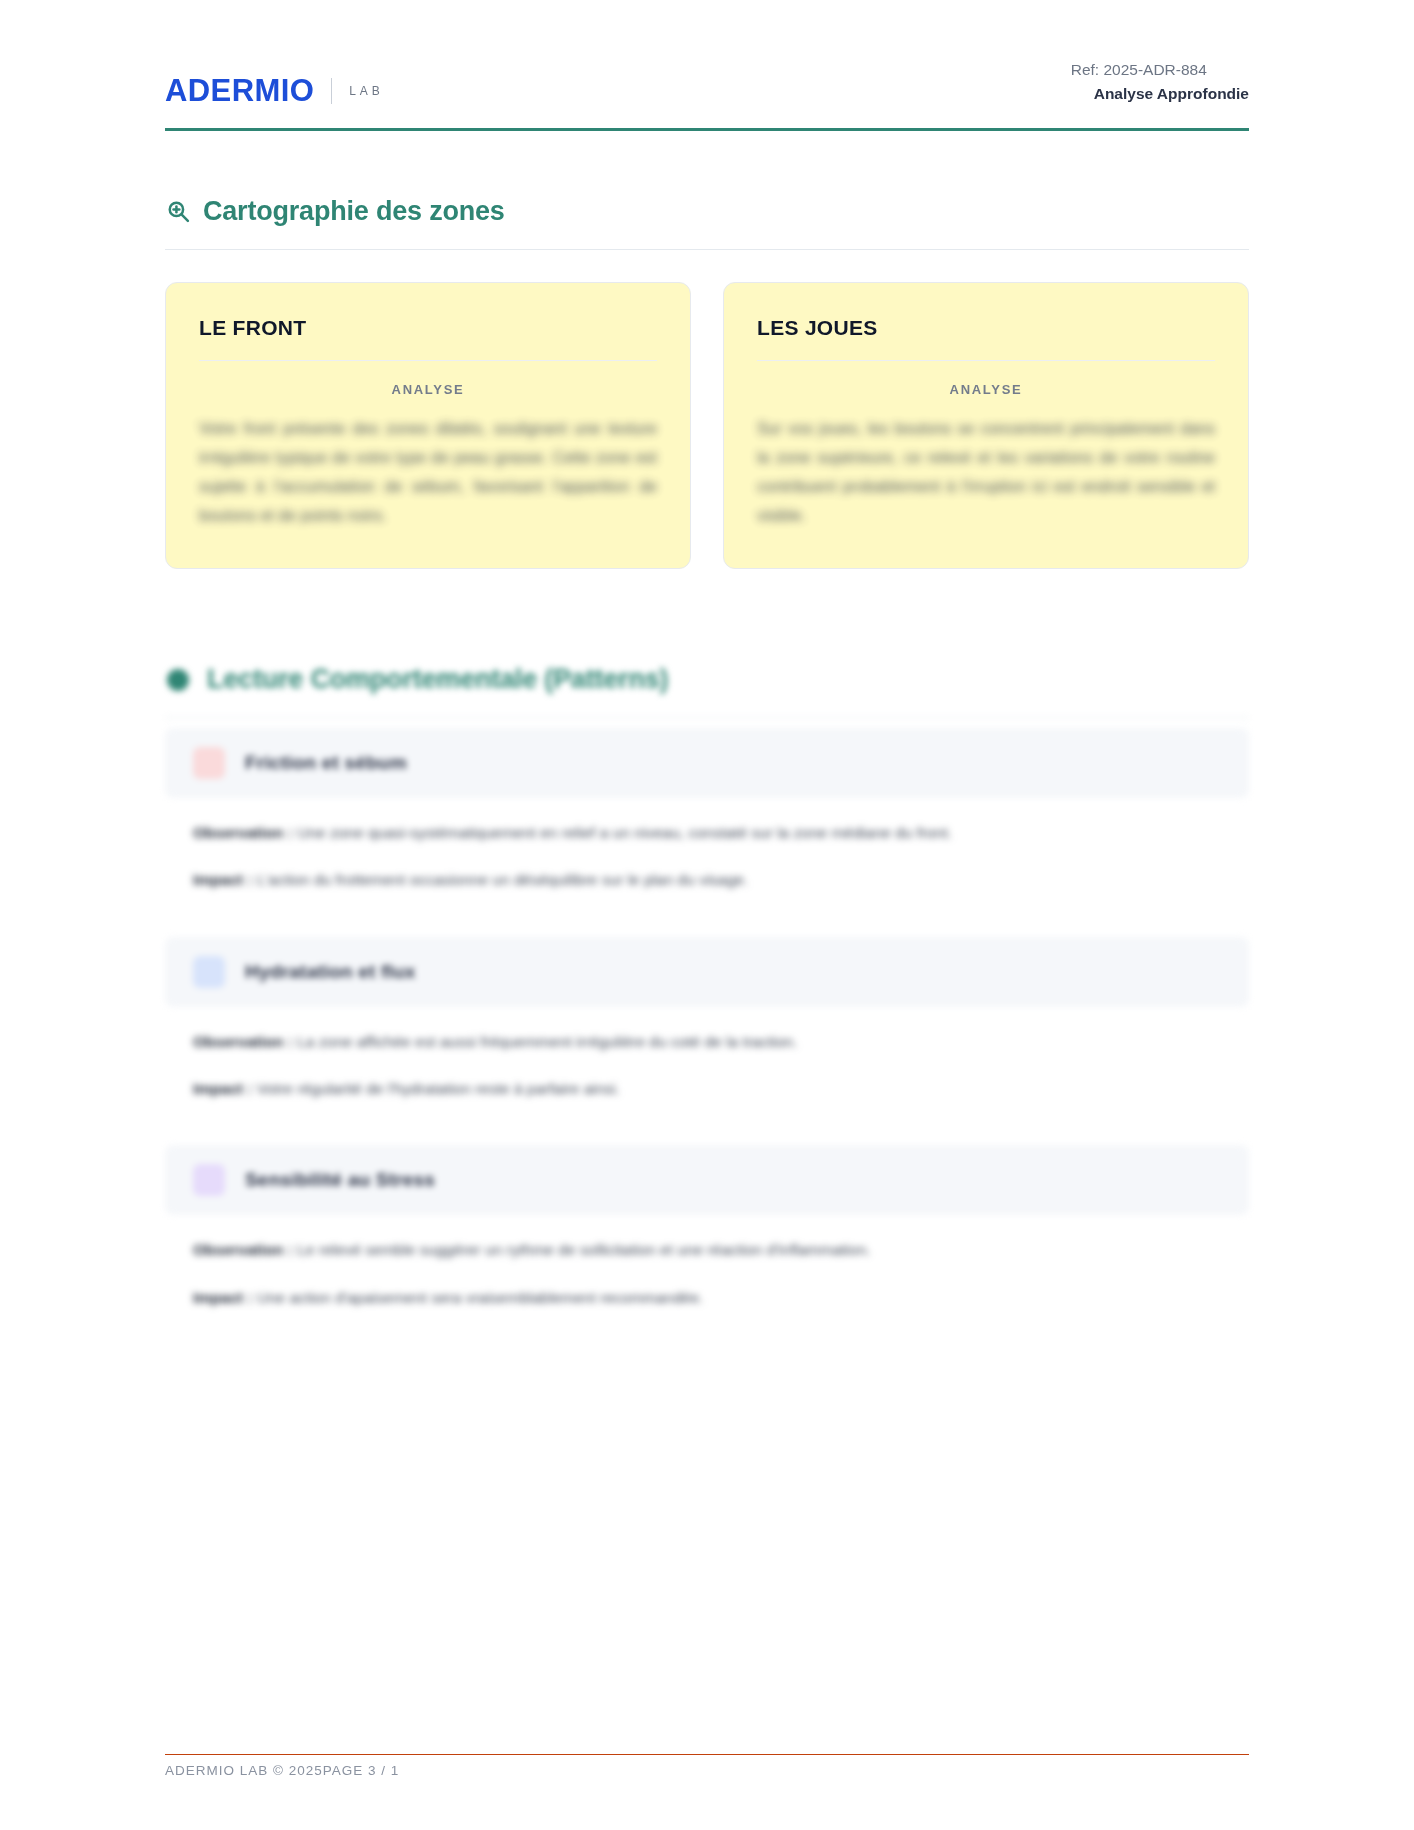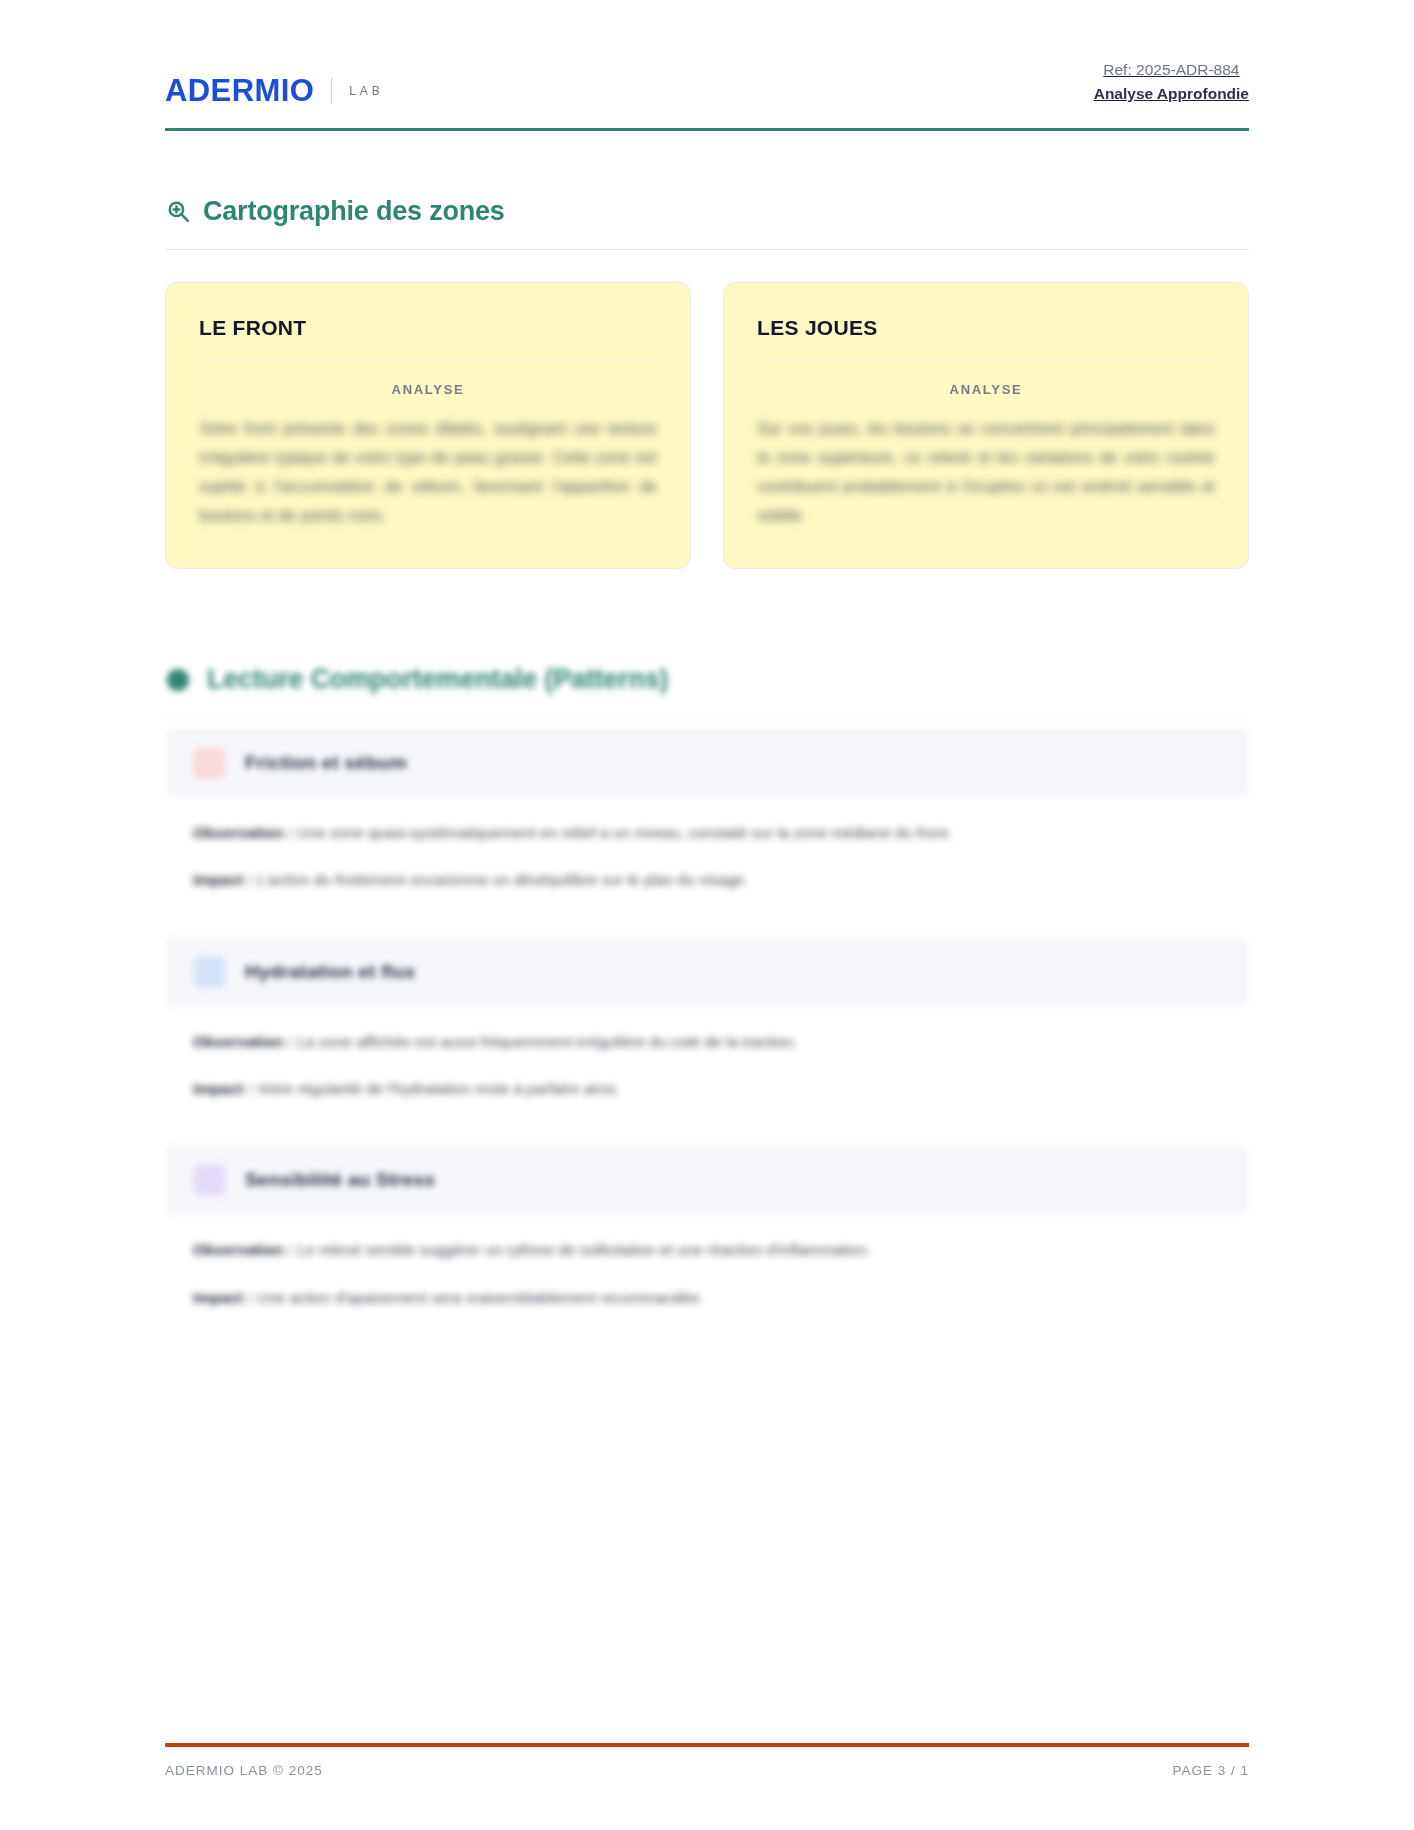--- a/index.html
+++ b/index.html
@@ -51,33 +51,33 @@
     background: #c9cfd8;
   }
   .brand-sub {
     font-size: 12px;
     font-weight: 500;
     letter-spacing: 4px;
     color: #6d7685;
     line-height: 1;
   }
   .header-meta {
-    text-align: center;
+    text-align: left;
     line-height: 1.55;
-    text-decoration: underline;
   }
   .header-ref {
     font-size: 15.5px;
     color: #6c7584;
     font-weight: 400;
   }
   .header-kind {
     font-size: 15.5px;
     color: #2b3347;
     font-weight: 700;
+    margin-left: 23px;
   }
 
   
   .section {
     margin-top: 66px;
   }
   .section-head {
     display: flex;
     align-items: center;
     gap: 12px;
@@ -202,25 +202,25 @@
     filter: blur(3.2px);
     user-select: none;
   }
 
   
   .doc-footer {
     position: absolute;
     left: 165px;
     right: 165px;
     bottom: 52px;
-    border-top: 4px solid #c2410c;
-    padding-top: 16px;
-    display: flex;
-    align-items: center;
-    justify-content: space-between;
+    border-top: 1px solid #c2410c;
+    padding-top: 8px;
+    display: flex;
+    align-items: center;
+    justify-content: flex-start;
   }
   .footer-left, .footer-right {
     font-size: 13.5px;
     letter-spacing: 1px;
     color: #8a92a0;
     font-weight: 400;
   }
 </style>
 </head>
 <body>

